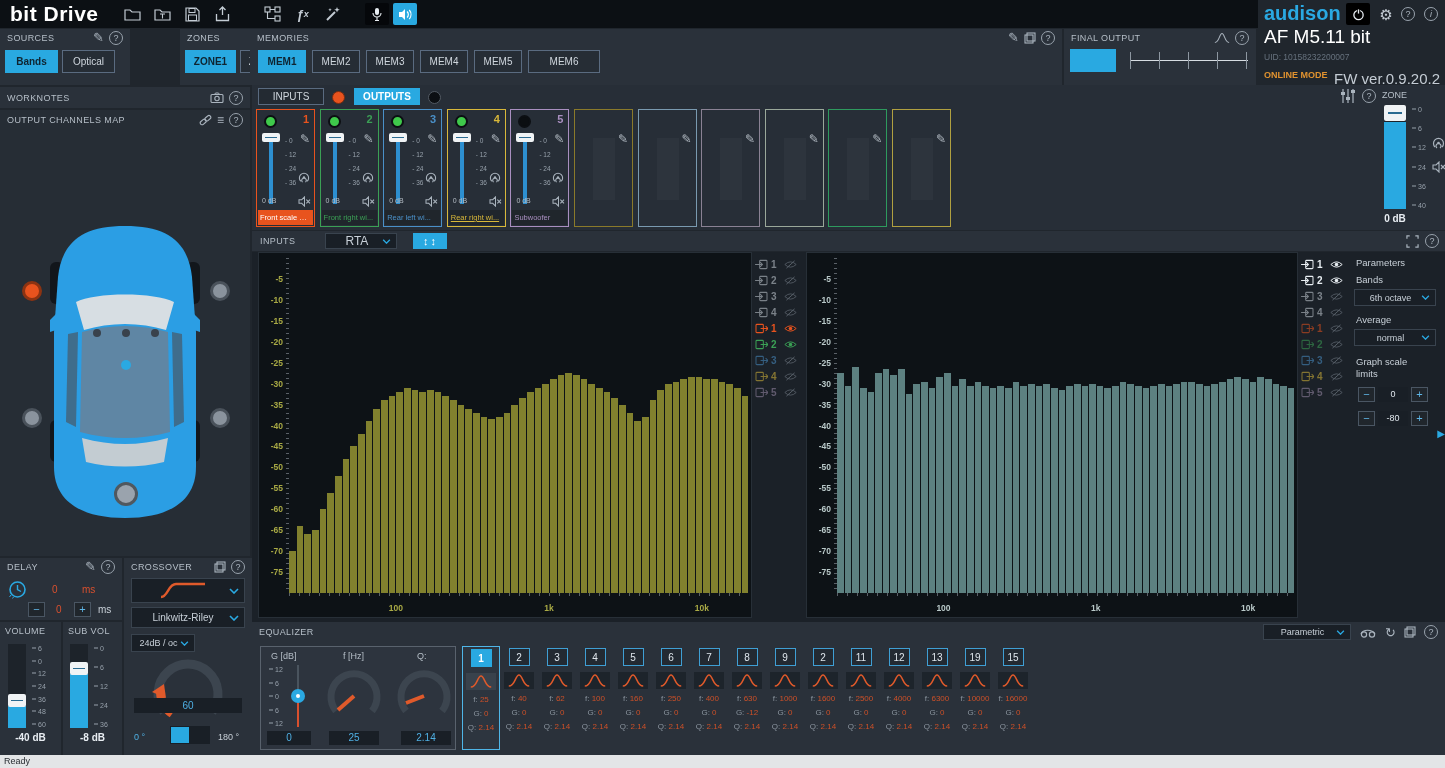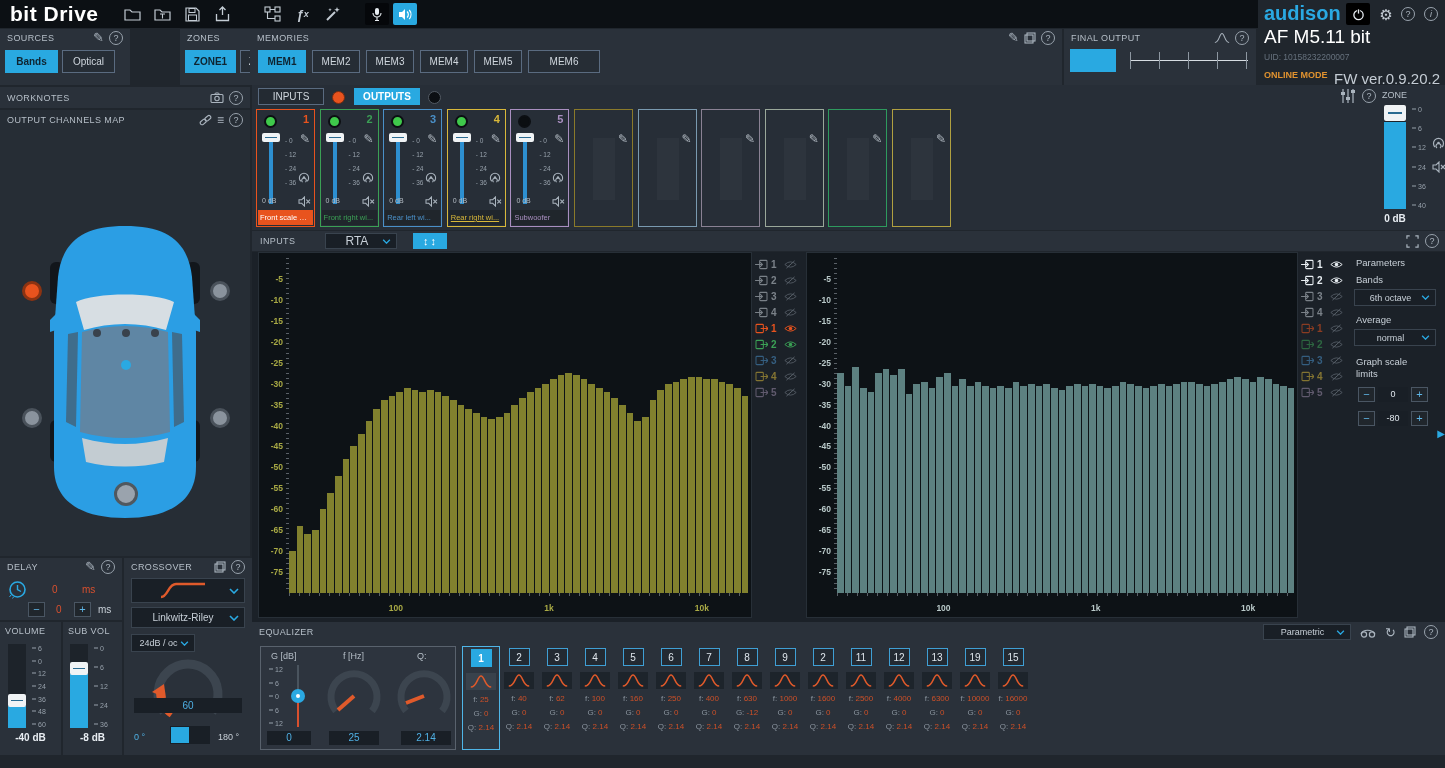--- a/index.html
+++ b/index.html
@@ -1378,13 +1378,17 @@
               <path d="M1 13 C8 13 8 1 12 1 C16 1 16 13 23 13" fill="none" stroke="#e05a2b" stroke-width="1.6"></path>
             </svg>
           </span>
           <span class="bv"><span style="color:#8a949e">f:</span> <b>16000</b></span>
           <span class="bv"><span style="color:#8a949e">G:</span> <b>0</b></span>
           <span class="bv"><span style="color:#8a949e">Q:</span> <b>2.14</b></span>
         </div>
       </div>
   </div>
 
+  <div class="abs" style="left:0;top:755px;width:1445px;height:13px;background:#e3e5e7;color:#2a2f34;
+       font-size:9px;line-height:13px;padding-left:4px;box-sizing:border-box;">
+    <span>Ready</span>
+  </div>
 </div>
 
 </body></html>

